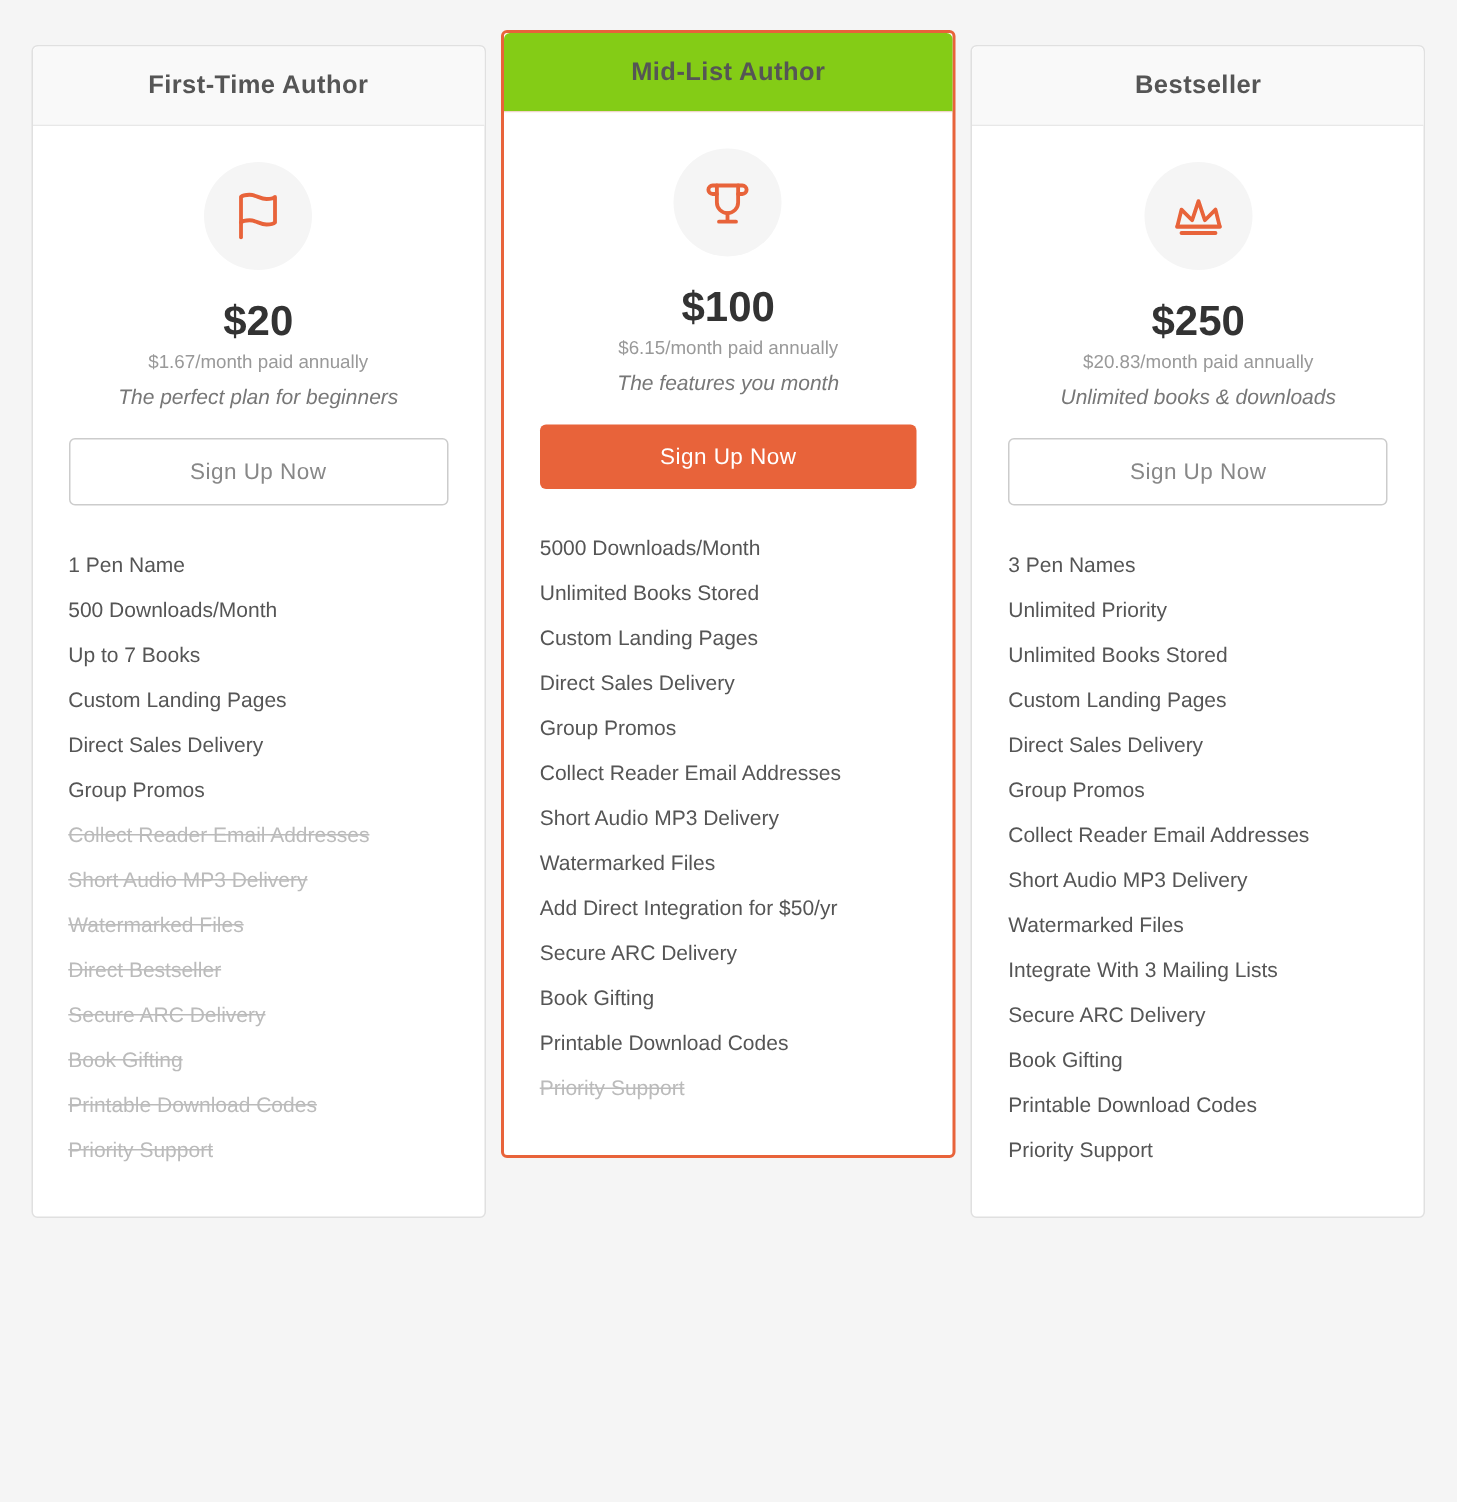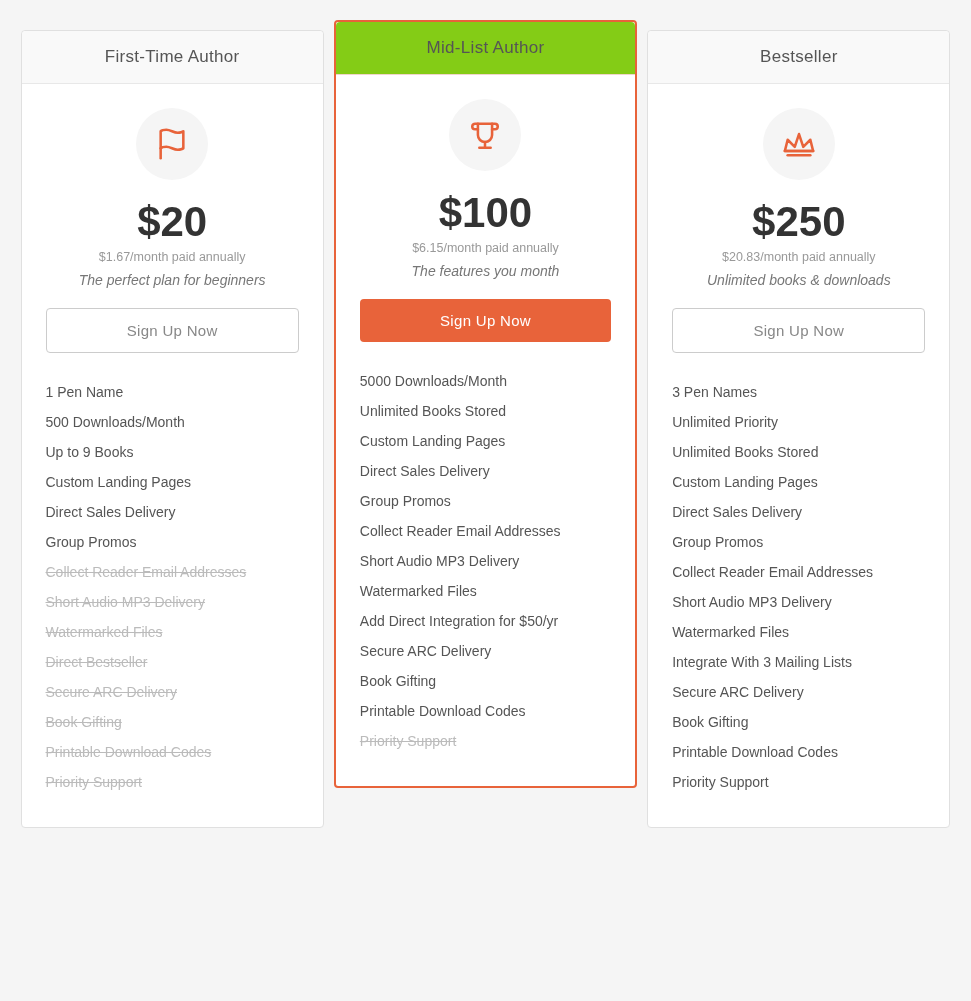--- a/index.html
+++ b/index.html
@@ -44,42 +44,42 @@
       margin: -30px -24px 24px -24px;
       border-bottom: 1px solid #e8e8e8;
     }
     .plan-header.featured-header {
       background: #84cc16;
       border-bottom: 1px solid #f0d5ca;
     }
     .plan-name {
       font-size: 17px;
       color: #555;
-      font-weight: 400;
+      font-weight: 700;
       letter-spacing: 0.3px;
     }
     .icon-circle {
       width: 72px;
       height: 72px;
       background: #f5f5f5;
       border-radius: 50%;
       display: flex;
       align-items: center;
       justify-content: center;
       margin: 24px auto 18px auto;
     }
     .icon-circle svg {
       width: 34px;
       height: 34px;
       stroke: #e8633a;
       fill: none;
       stroke-width: 1.8;
     }
     .plan-price {
-      font-size: 42px;
+      font-size: 28px;
       font-weight: 700;
       color: #333;
       text-align: center;
       margin-bottom: 4px;
     }
     .plan-price-sub {
       font-size: 12.5px;
       color: #999;
       text-align: center;
       margin-bottom: 8px;
@@ -144,21 +144,21 @@
     <line x1="4" y1="22" x2="4" y2="15" stroke="#e8633a" stroke-width="1.8" stroke-linecap="round"></line>
   </svg>
         </div>
         <div class="plan-price">$20</div>
         <div class="plan-price-sub">$1.67/month paid annually</div>
         <div class="plan-tagline">The perfect plan for beginners</div>
         <button class="signup-btn default">Sign Up Now</button>
         <ul class="features-list">
           <li>1 Pen Name</li>
           <li>500 Downloads/Month</li>
-          <li>Up to 9 Books</li>
+          <li>Up to 7 Books</li>
           <li>Custom Landing Pages</li>
           <li>Direct Sales Delivery</li>
           <li>Group Promos</li>
           <li class="strikethrough">Collect Reader Email Addresses</li>
           <li class="strikethrough">Short Audio MP3 Delivery</li>
           <li class="strikethrough">Watermarked Files</li>
           <li class="strikethrough">Direct Bestseller</li>
           <li class="strikethrough">Secure ARC Delivery</li>
           <li class="strikethrough">Book Gifting</li>
           <li class="strikethrough">Printable Download Codes</li>

